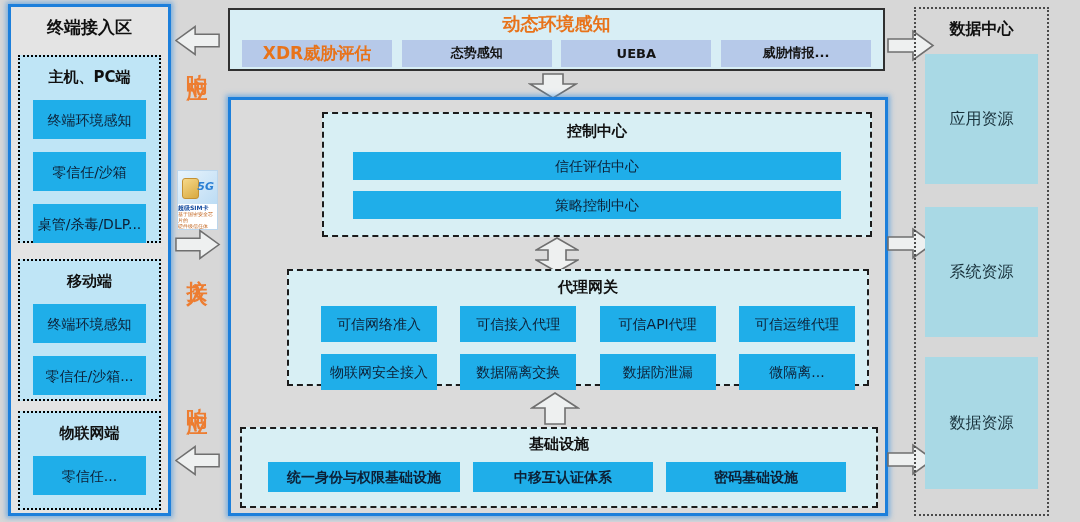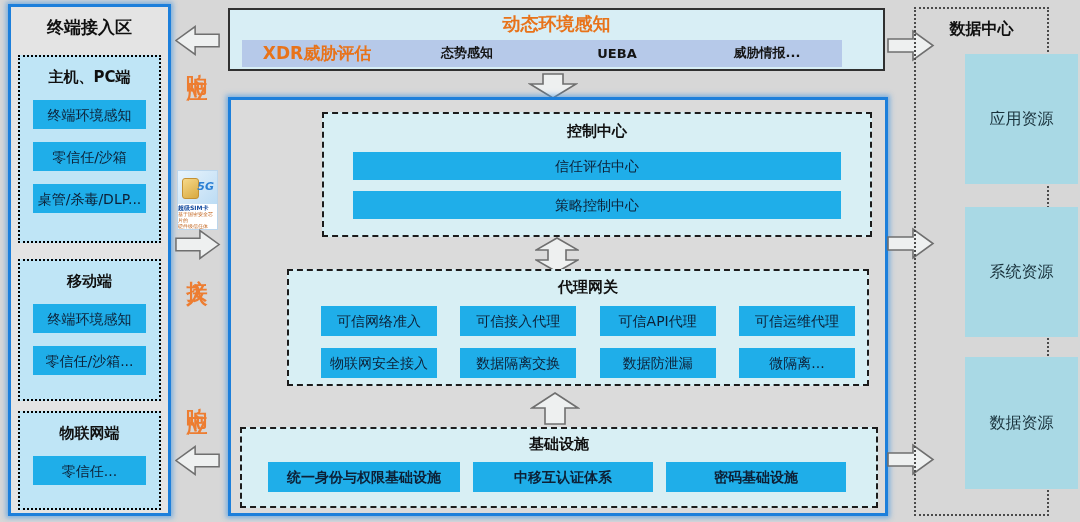--- a/index.html
+++ b/index.html
@@ -35,21 +35,21 @@
   #left-panel .ptitle{
     text-align:center;font-weight:700;font-size:17px;color:#101010;margin-top:9px;
   }
   .group{
     position:absolute;left:7px;right:7px;
     background:#bfe5f6;border:2px dotted #000;box-sizing:border-box;
   }
   .group .gtitle{
     text-align:center;font-weight:700;font-size:15px;color:#101010;margin-top:11px;
   }
-  .group .chip{height:29px;margin:13px 13px 0 13px;}
+  .group .chip{height:39px;margin:13px 13px 0 13px;}
   
   .vlabel{
     color:#ed7d31;font-weight:700;font-size:21px;
     writing-mode:vertical-rl;text-orientation:upright;letter-spacing:5px;line-height:1;
   }
   #sim-card{
     left:177px;top:170px;width:41px;background:#fff;border:1px solid #bcd6ec;
     box-sizing:border-box;
   }
   #sim-img{
@@ -68,21 +68,21 @@
   .simline2{font-size:5px;color:#c06018;line-height:6px;}
   
   #sensing-bar{
     left:228px;top:8px;width:657px;height:63px;background:#d8eef5;
     border:2px solid #303030;box-sizing:border-box;
   }
   #sensing-title{
     text-align:center;color:#e8731a;font-weight:700;font-size:18px;margin-top:3px;line-height:1.2;
   }
   #sensing-items{
-    display:flex;padding:5px 12px 0 12px;
+    display:flex;justify-content:space-between;padding:5px 12px 0 12px;
   }
   .sensing-item{
     width:150px;height:27px;background:#b6c9e9;color:#141414;
     display:flex;align-items:center;justify-content:center;
     font-size:13px;font-weight:700;
   }
   .sensing-item.hl{color:#e8731a;font-size:17px;}
   
   #central-box{
     left:228px;top:97px;width:660px;height:419px;background:#dbdbdb;
@@ -91,35 +91,35 @@
   }
   #control-panel{left:286px;top:112px;width:550px;height:125px;margin-left:36px;}
   #control-panel .sectitle{margin-top:8px;}
   #control-panel .chip{height:28px;margin:11px 29px 0 29px;}
   #proxy-panel{left:287px;top:269px;width:582px;height:117px;padding-left:20px;}
   #proxy-panel .sectitle{margin-top:7px;}
   #proxy-grid{
     display:grid;grid-template-columns:repeat(4,116px);
     justify-content:space-between;row-gap:12px;padding:9px 12px 0 12px;
   }
-  #proxy-grid .chip{height:30px;}
+  #proxy-grid .chip{height:36px;}
   #infra-panel{left:240px;top:427px;width:638px;height:81px;}
   #infra-panel .sectitle{margin-top:6px;}
   #infra-items{display:flex;justify-content:space-between;padding:8px 30px 0 26px;}
   #infra-items .chip{height:30px;font-weight:700;}
   .infra-1{width:192px;}.infra-2{width:180px;}.infra-3{width:180px;}
   
   #data-center{
     left:914px;top:7px;width:135px;height:509px;
     border:2px dotted #4a4a4a;box-sizing:border-box;
   }
   #dc-title{text-align:center;font-weight:700;font-size:16px;color:#101010;margin-top:10px;}
   .resource{
     position:absolute;left:9px;width:113px;height:130px;background:#a9d9e5;
-    color:#19323c;display:flex;align-items:center;justify-content:center;font-size:16px;margin-left:40px;
+    color:#19323c;display:flex;align-items:center;justify-content:center;font-size:16px;
   }
 </style>
 </head>
 <body>
 
 <div id="stage">
 
   <div id="left-panel" class="abs">
     <div class="ptitle">终端接入区</div>
 

